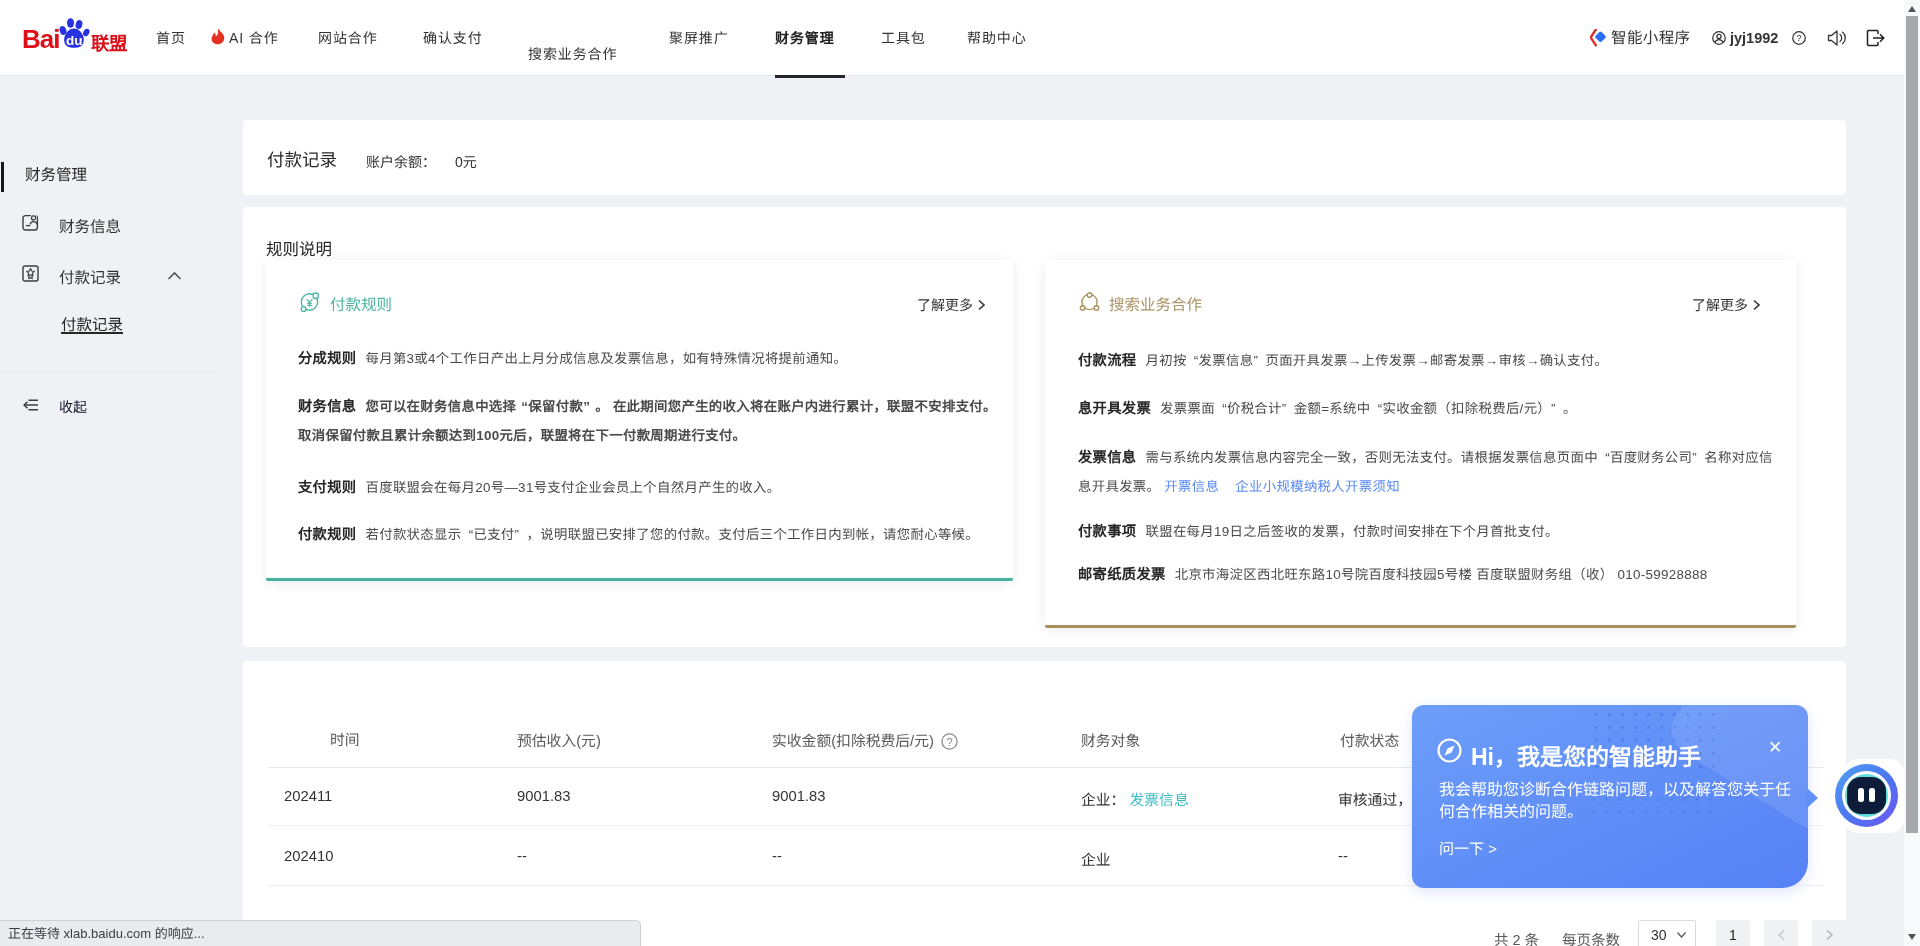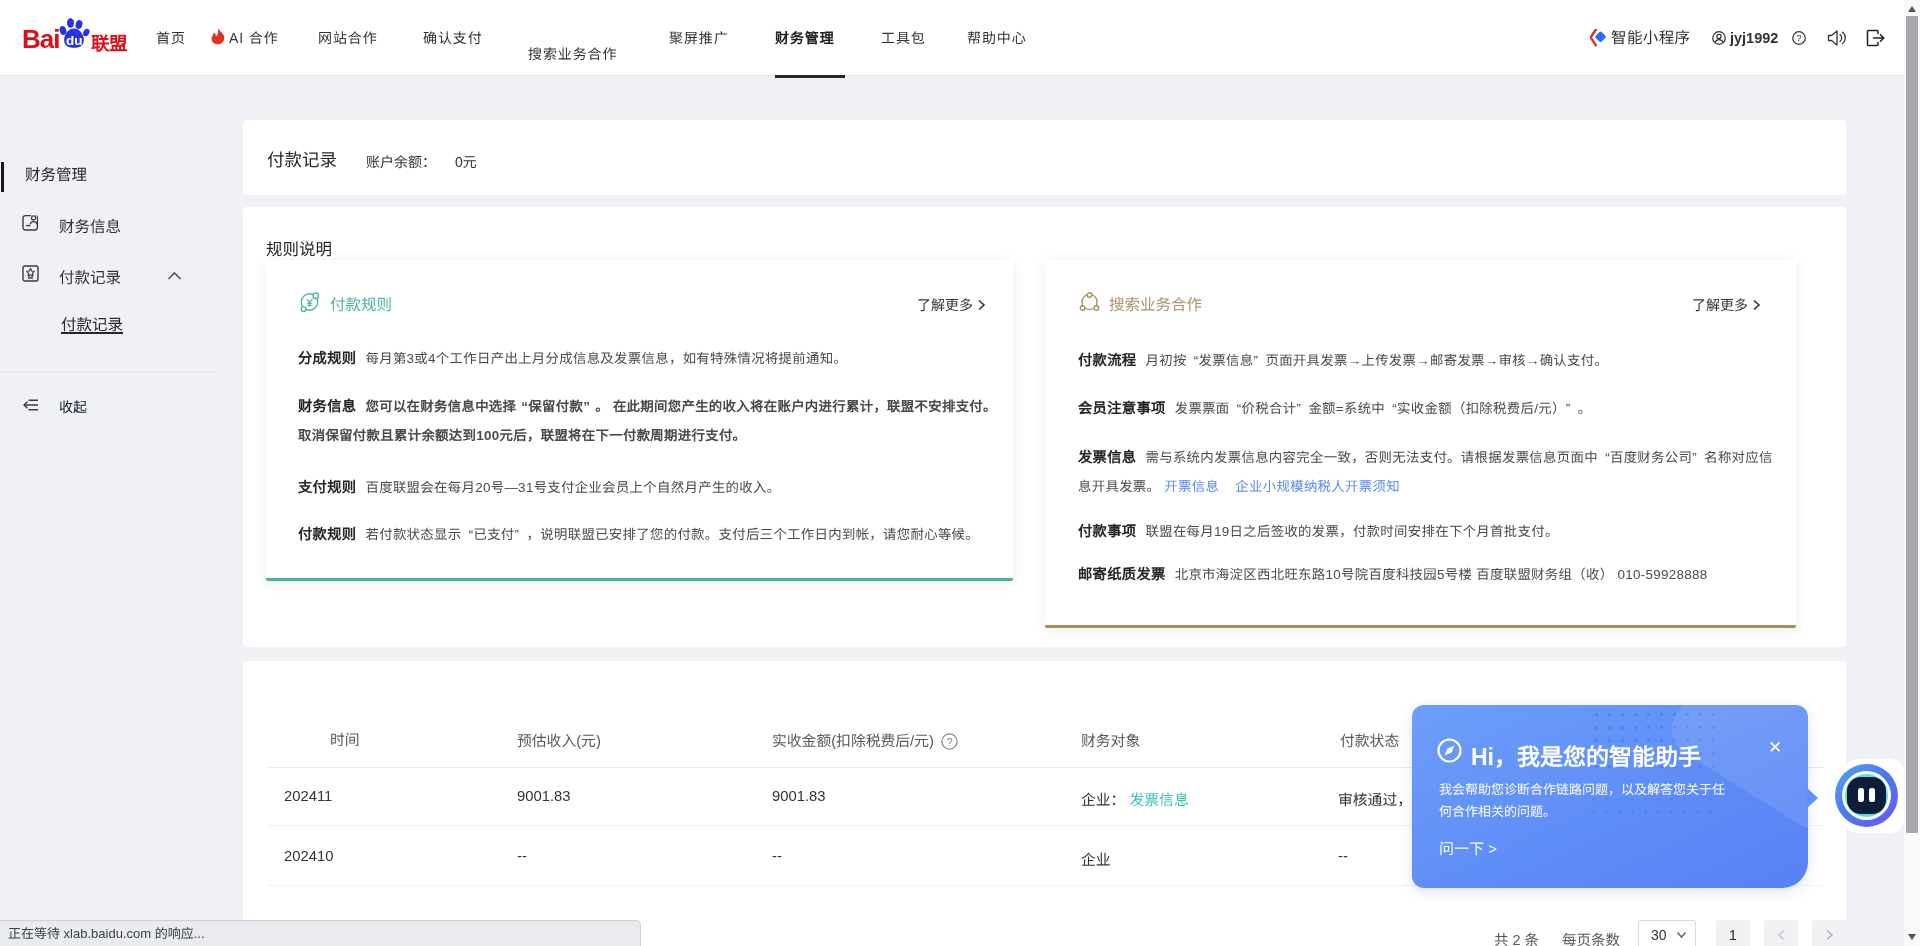--- a/index.html
+++ b/index.html
@@ -138,21 +138,21 @@
       <circle cx="10.5" cy="3" r="2.3" fill="#fff" stroke="#a8915f" stroke-width="1.4"></circle>
       <circle cx="3.6" cy="16" r="2.3" fill="#fff" stroke="#a8915f" stroke-width="1.4"></circle>
       <circle cx="17.4" cy="16" r="2.3" fill="#fff" stroke="#a8915f" stroke-width="1.4"></circle>
     </svg></div>
 <div class="a" style="left:1109px;top:292px;font-size:15.5px;color:#ab9468;">搜索业务合作</div>
 <div class="a" style="left:1692px;top:294px;font-size:14px;color:#333;">了解更多 <svg width="9" height="12" viewBox="0 0 9 12" style="vertical-align:-1px;">
       <path d="M2 1.5 L7 6 L2 10.5" fill="none" stroke="#333" stroke-width="1.6"></path>
     </svg></div>
 
 <div class="a lh" style="left:1078px;top:346px;"><b>付款流程</b>月初按<span class="ql">“</span>发票信息<span class="q">”</span>页面开具发票→上传发票→邮寄发票→审核→确认支付。</div>
-<div class="a lh" style="left:1078px;top:394px;"><b>会员注意事项</b>发票票面<span class="ql">“</span>价税合计<span class="q">”</span>金额=系统中<span class="ql">“</span>实收金额（扣除税费后/元）<span class="q">”</span>。</div>
+<div class="a lh" style="left:1078px;top:394px;"><b>息开具发票</b>发票票面<span class="ql">“</span>价税合计<span class="q">”</span>金额=系统中<span class="ql">“</span>实收金额（扣除税费后/元）<span class="q">”</span>。</div>
 <div class="a lh" style="left:1078px;top:443px;"><b>发票信息</b>需与系统内发票信息内容完全一致，否则无法支付。请根据发票信息页面中<span class="ql">“</span>百度财务公司<span class="q">”</span>名称对应信<br>息开具发票。  <span class="bluelink">开票信息</span>&nbsp;&nbsp;&nbsp;&nbsp;<span class="bluelink">企业小规模纳税人开票须知</span></div>
 <div class="a lh" style="left:1078px;top:517px;"><b>付款事项</b>联盟在每月19日之后签收的发票，付款时间安排在下个月首批支付。</div>
 <div class="a lh" style="left:1078px;top:560px;"><b>邮寄纸质发票</b>北京市海淀区西北旺东路10号院百度科技园5号楼 百度联盟财务组（收） 010-59928888</div>
 
 <div class="a card" style="left:243px;top:661px;width:1603px;height:285px;"></div>
 
 <div class="a th" style="left:284px;top:728px;margin-left:46px;">时间</div>
 <div class="a th" style="left:517px;top:729px;">预估收入(元)</div>
 <div class="a th" style="left:772px;top:729px;">实收金额(扣除税费后/元) <svg width="17" height="17" viewBox="0 0 17 17" style="vertical-align:-3.5px;margin-left:3px;">
       <circle cx="8.5" cy="8.5" r="7.6" fill="none" stroke="#8c8c8c" stroke-width="1.3"></circle>
@@ -192,21 +192,21 @@
 <div class="a" id="chat" style="left:1412px;top:705px;width:396px;height:183px;border-radius:12px 12px 26px 12px;overflow:hidden;background:linear-gradient(155deg,#6d9ef9 0%,#5f8df7 55%,#5681f5 100%);box-shadow:0 4px 14px rgba(60,100,220,.16);">
   <div class="a" style="left:178px;top:3px;width:125px;height:70px;background-image:radial-gradient(rgba(45,95,225,.32) 1.6px,transparent 2px);background-size:13px 13px;"></div>
   <div class="a" style="left:175px;top:88px;width:125px;height:28px;background-image:radial-gradient(rgba(45,95,225,.22) 1.6px,transparent 2px);background-size:13px 13px;"></div>
   <div class="a" style="left:275px;top:-55px;width:190px;height:150px;background:rgba(255,255,255,.10);transform:rotate(32deg);border-radius:26px;"></div>
   <div class="a" style="left:25px;top:33px;"><svg width="25" height="25" viewBox="0 0 25 25">
         <circle cx="12.5" cy="12.5" r="11" fill="none" stroke="#fff" stroke-width="2.2"></circle>
         <path d="M17.5 7.5 L14.5 14.5 L7.5 17.5 L10.5 10.5 Z" fill="#fff"></path>
       </svg></div>
   <div class="a" style="left:59px;top:33px;font-size:23px;font-weight:bold;color:#fff;">Hi，我是您的智能助手</div>
   <div class="a" style="left:356px;top:32px;font-size:17px;color:#fff;">✕</div>
-  <div class="a" style="left:27px;top:74px;font-size:13px;line-height:21.5px;color:#fff;">我会帮助您诊断合作链路问题，以及解答您关于任<br>何合作相关的问题。</div>
+  <div class="a" style="left:27px;top:74px;font-size:16px;line-height:21.5px;color:#fff;">我会帮助您诊断合作链路问题，以及解答您关于任<br>何合作相关的问题。</div>
   <div class="a" style="left:27px;top:132px;font-size:15px;color:#fff;">问一下 &gt;</div>
 </div>
 <div class="a" style="left:1806px;top:787px;width:0;height:0;border-top:11px solid transparent;border-bottom:11px solid transparent;border-left:12px solid #6191f8;"></div>
 
 <div class="a" style="left:1844px;top:759px;width:60px;height:74px;background:#fff;border-radius:14px;"></div>
 <div class="a" style="left:1835px;top:764px;width:63px;height:63px;border-radius:50%;background:linear-gradient(135deg,#53a2f4 0%,#4b78f0 50%,#6d55f2 100%);"></div>
 <div class="a" style="left:1842px;top:771px;width:49px;height:49px;border-radius:50%;background:#fdfdfd;"></div>
 <div class="a" style="left:1845px;top:774px;width:43px;height:43px;border-radius:50%;background:#5eded9;"></div>
 <div class="a" style="left:1847px;top:777px;width:39px;height:37px;border-radius:14px;background:#0d1d39;"></div>
 <div class="a" style="left:1858px;top:788px;width:5.5px;height:14px;background:#fff;border-radius:2.5px;"></div>

